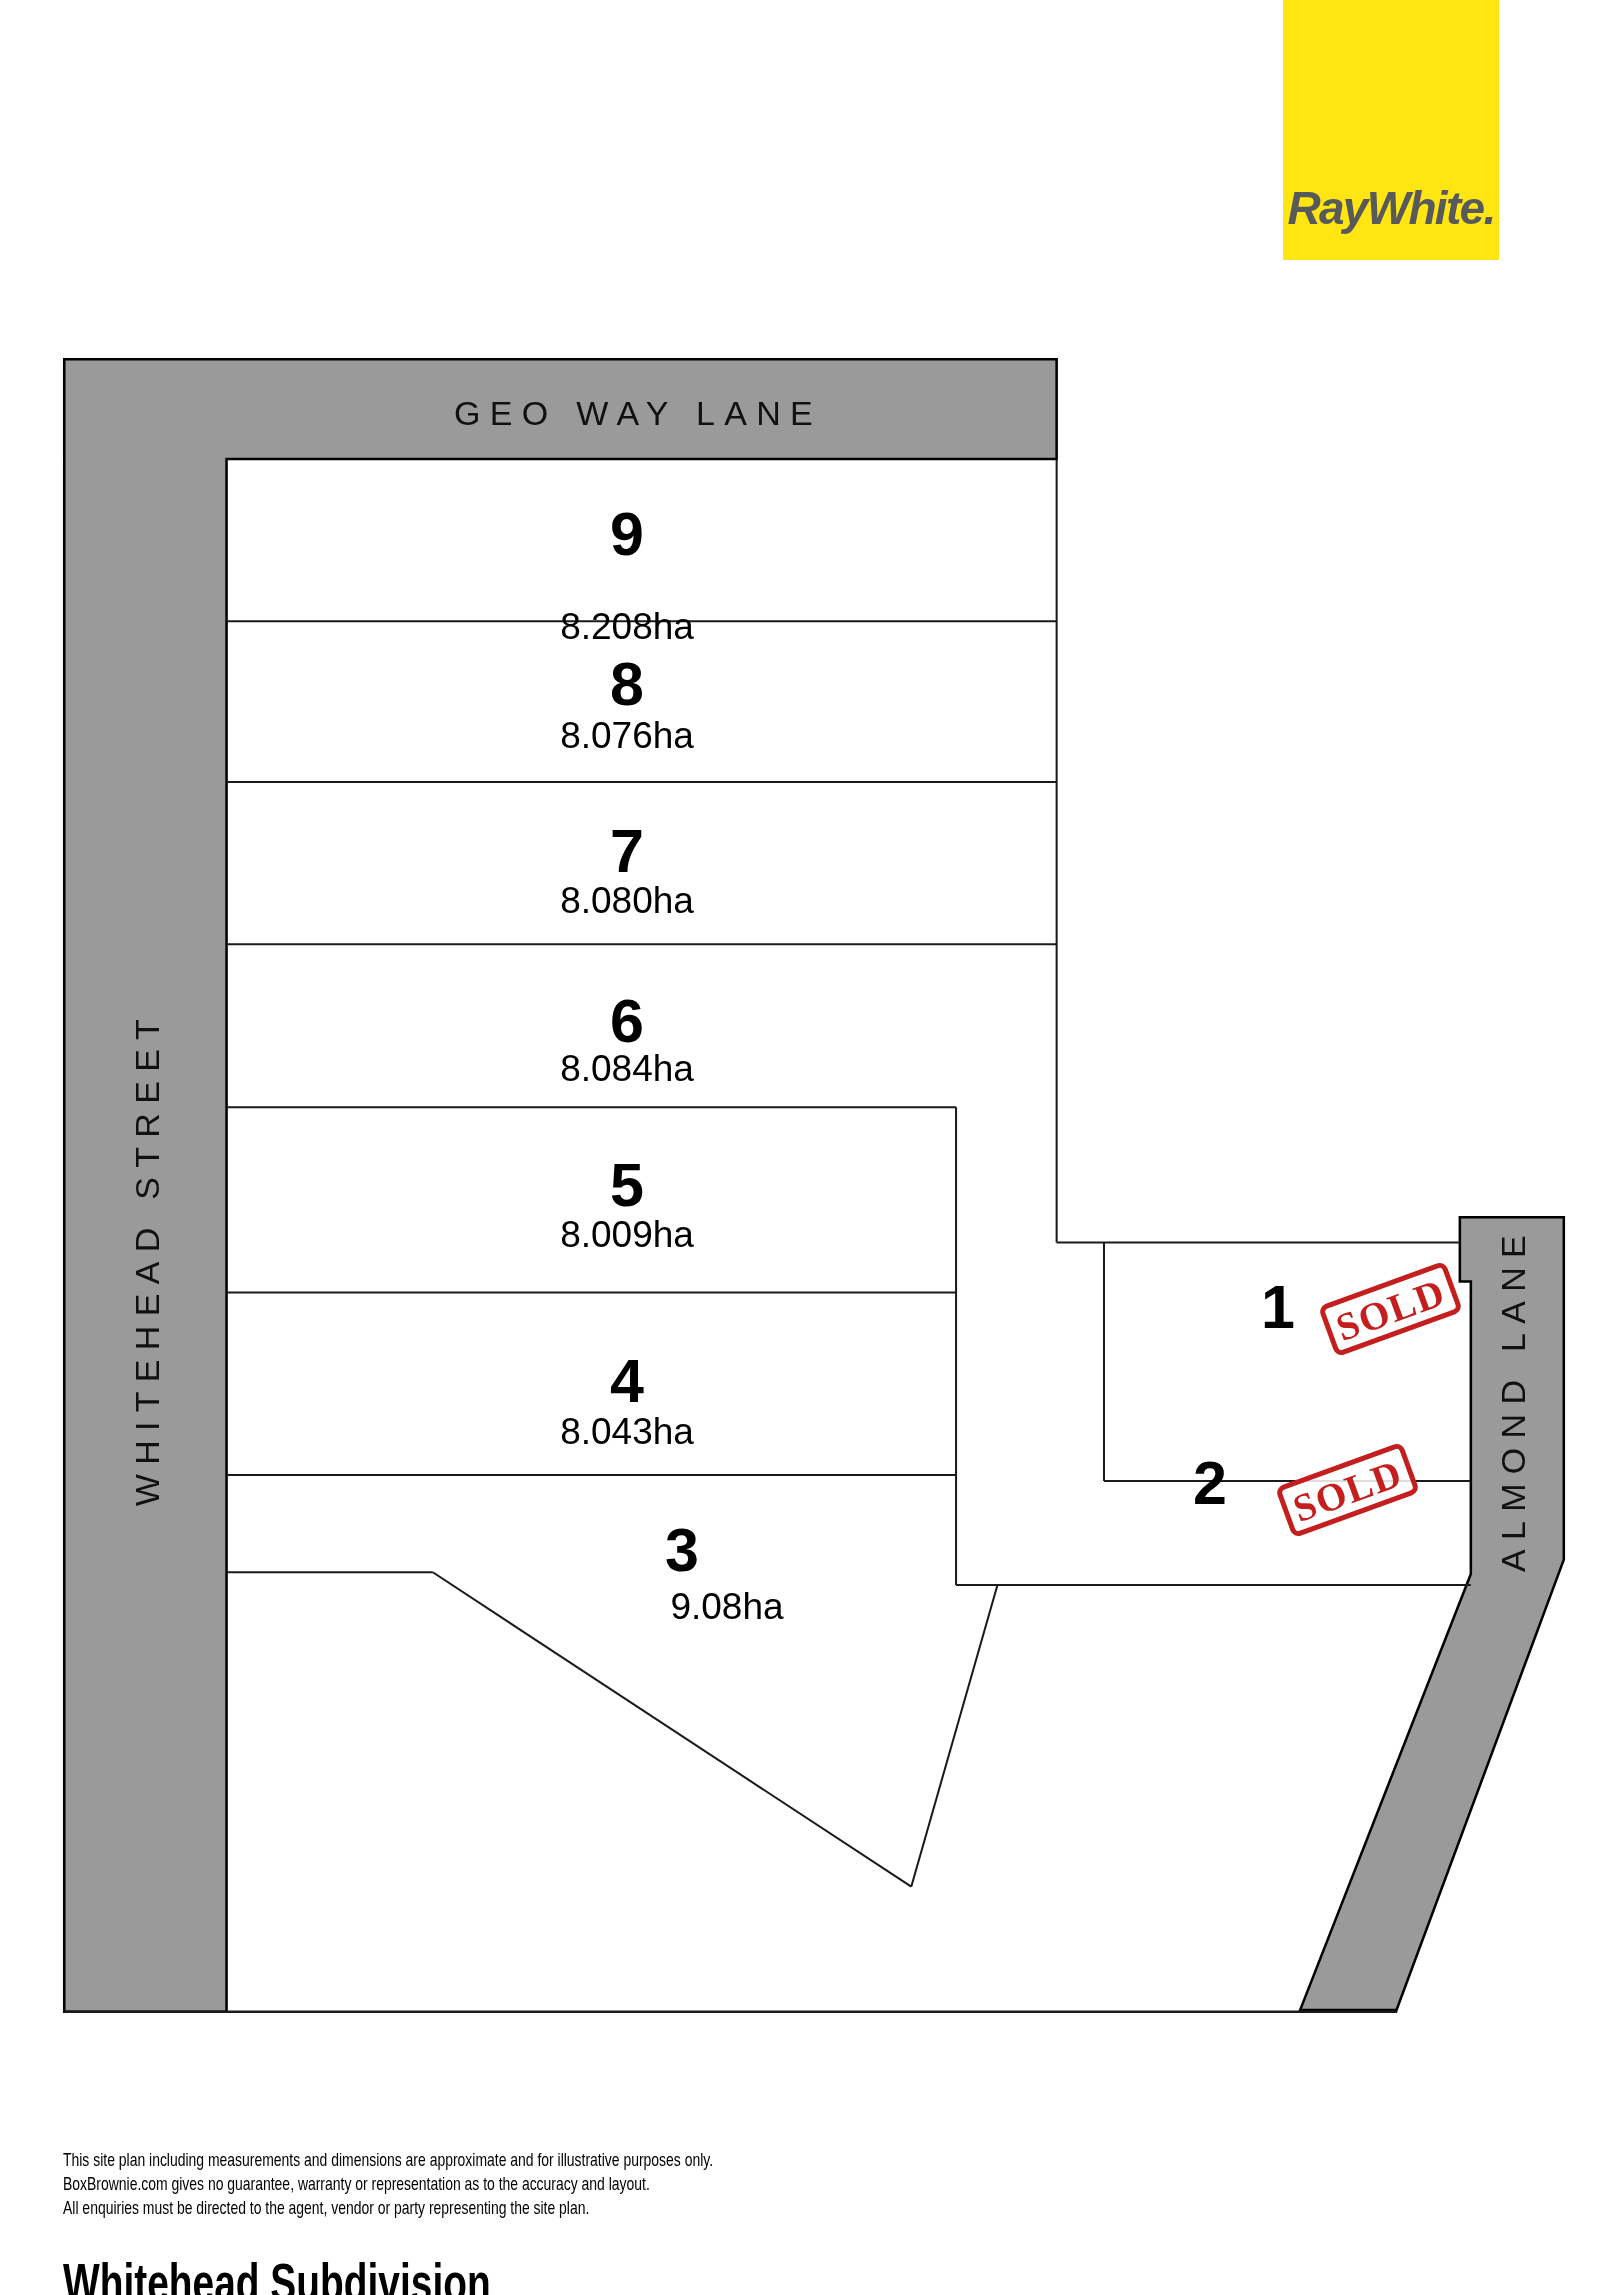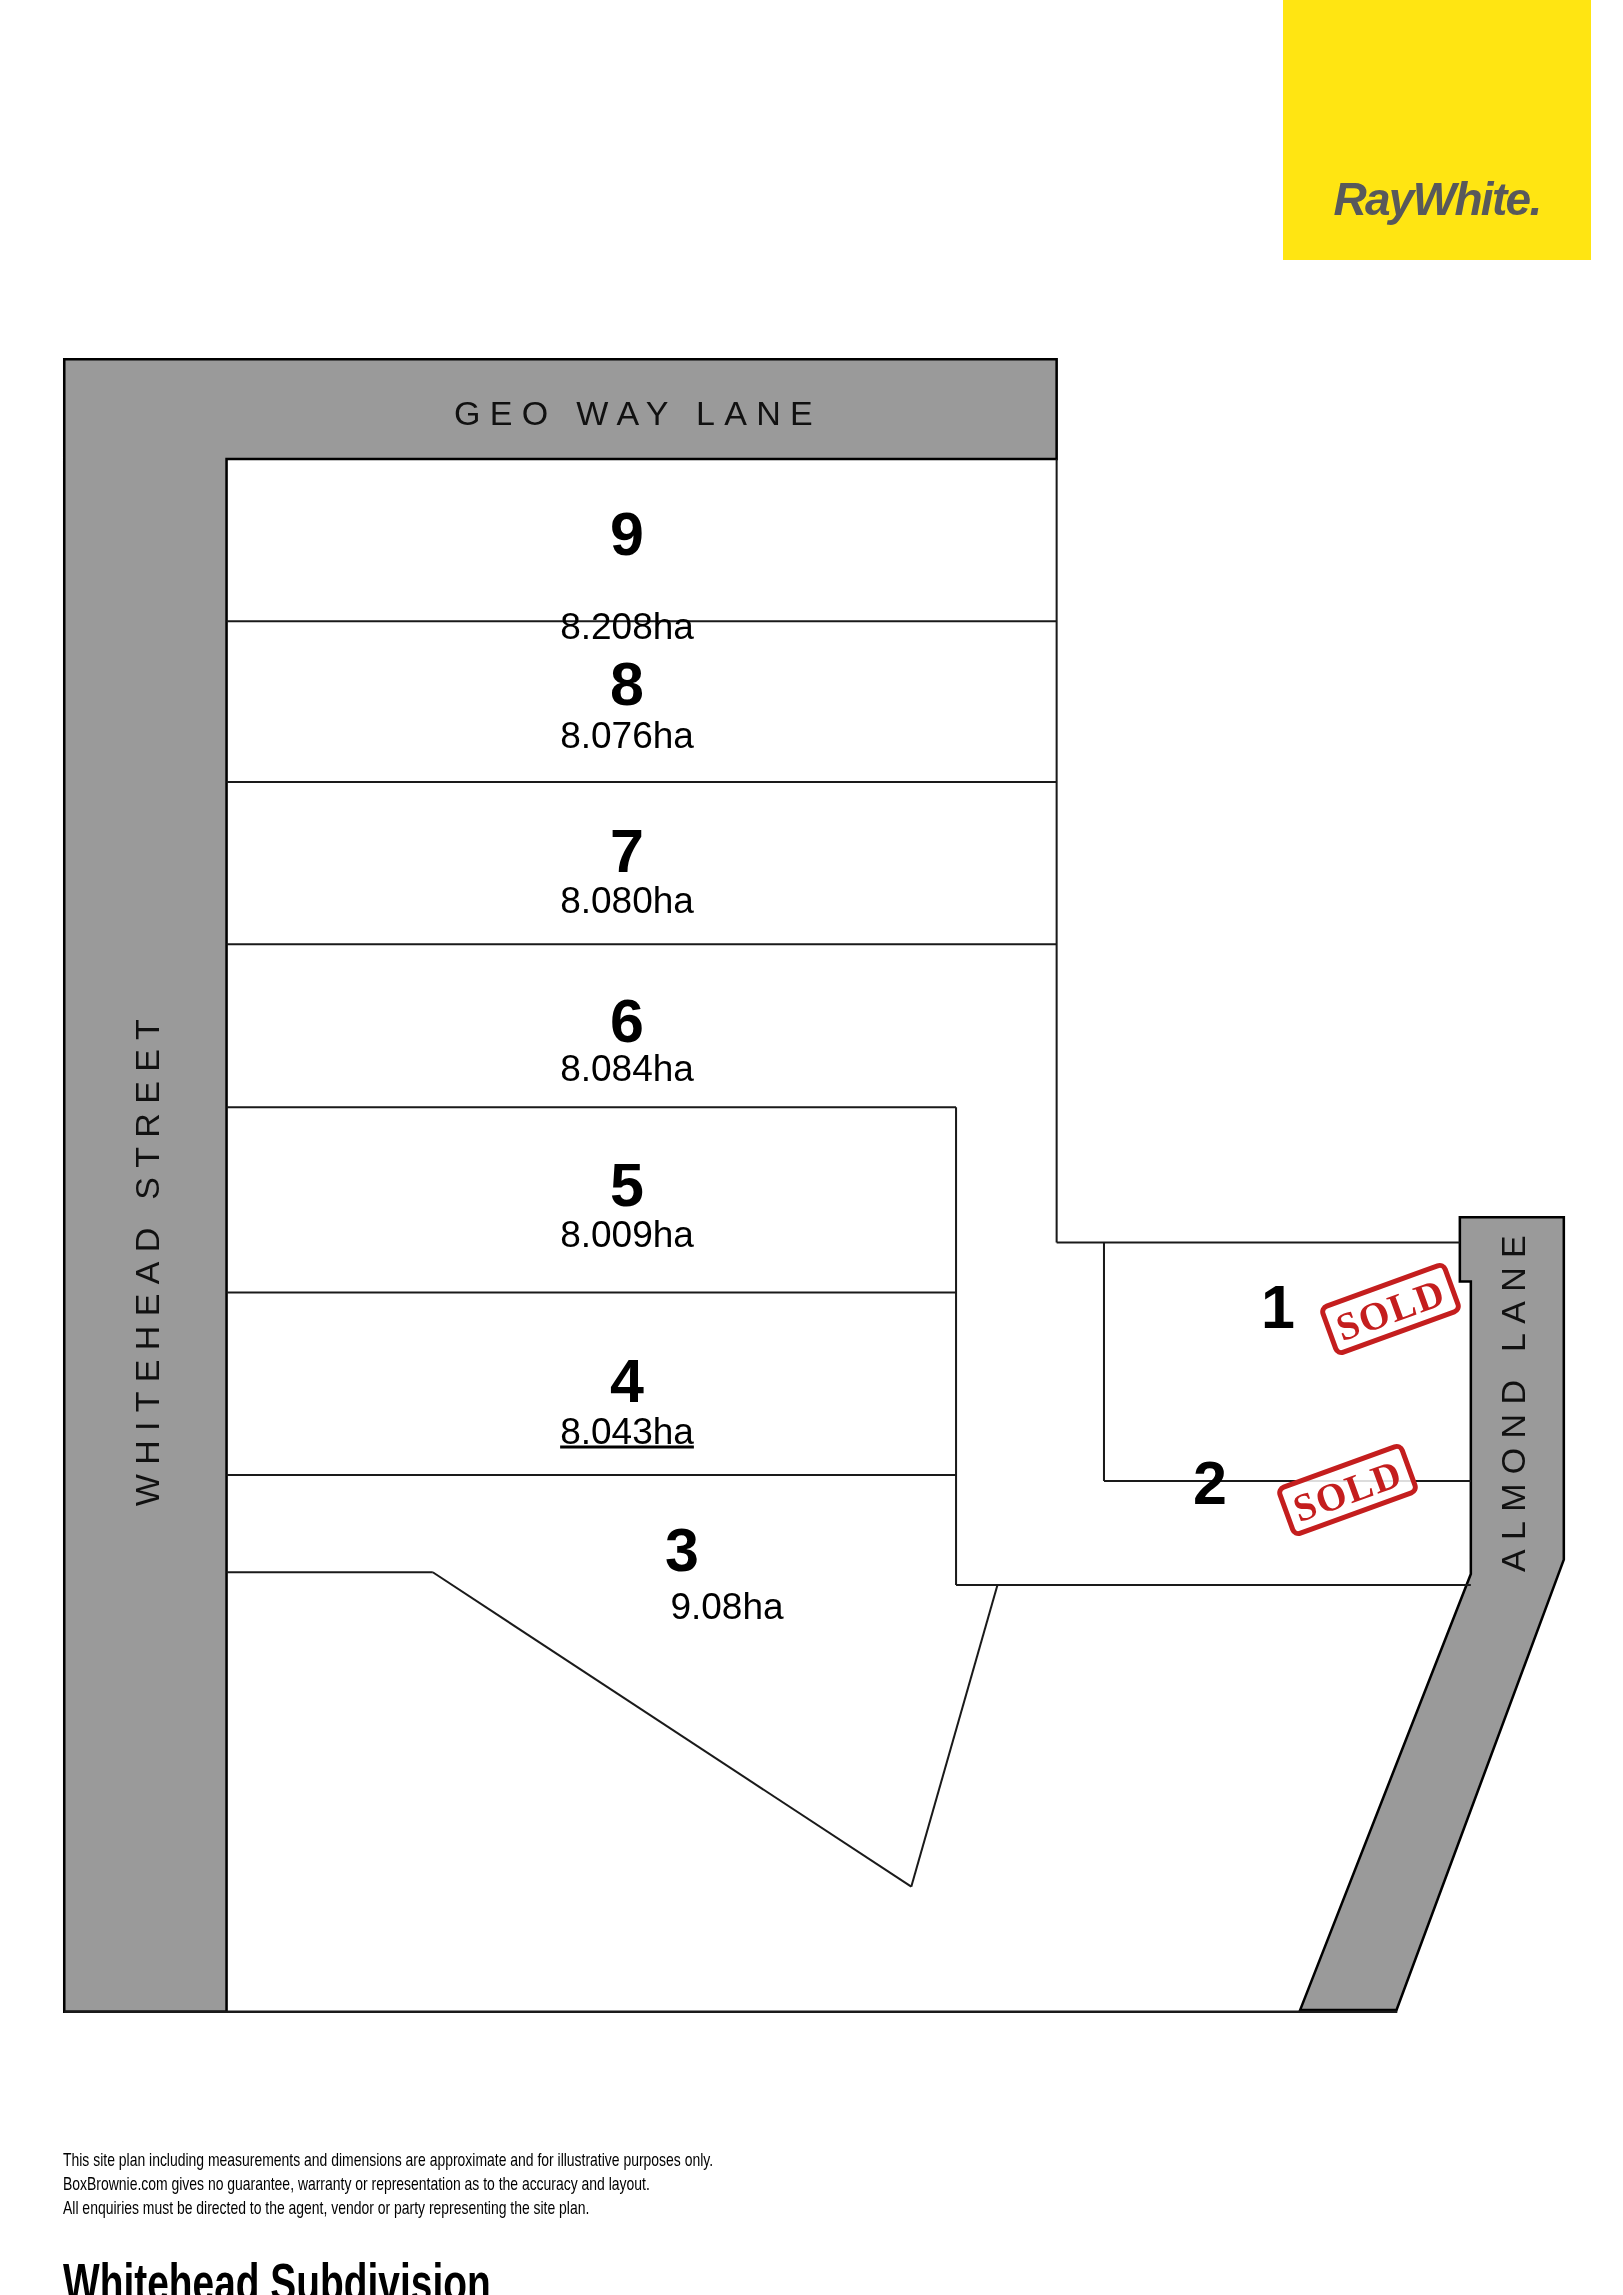--- a/index.html
+++ b/index.html
@@ -10,23 +10,23 @@
     background: #ffffff;
     font-family: "Liberation Sans", sans-serif;
     overflow: hidden;
   }
   #plan-svg { position: absolute; left: 0; top: 0; }
 
   
   .logo-box {
     position: absolute;
     left: 1283px; top: 0px;
-    width: 308px; height: 260px;
+    width: 216px; height: 260px;
     display: flex; align-items: flex-end; justify-content: center;
-    padding-bottom: 34px; box-sizing: border-box;
+    padding-bottom: 25px; box-sizing: border-box;
   }
   .logo-text {
     font-weight: bold; font-style: italic;
     font-size: 46px; letter-spacing: -1.7px;
     white-space: nowrap;
   }
 
   
   .road-name {
     position: absolute;
@@ -124,21 +124,21 @@
   <div class="lot-num" style="left:627px; top:851px;">7</div>
   <div class="lot-area" style="left:627px; top:900px;">8.080ha</div>
 
   <div class="lot-num" style="left:627px; top:1021px;">6</div>
   <div class="lot-area" style="left:627px; top:1068px;">8.084ha</div>
 
   <div class="lot-num" style="left:627px; top:1185px;">5</div>
   <div class="lot-area" style="left:627px; top:1234px;">8.009ha</div>
 
   <div class="lot-num" style="left:627px; top:1381px;">4</div>
-  <div class="lot-area" style="left:627px; top:1431px;text-decoration:underline;">8.043ha</div>
+  <div class="lot-area" style="left:627px; top:1431px;">8.043ha</div>
 
   <div class="lot-num" style="left:682px; top:1550px;">3</div>
   <div class="lot-area" style="left:681px; top:1606px;margin-left:46px;">9.08ha</div>
 
   <div class="lot-num" style="left:1278px; top:1307px;">1</div>
   <div class="stamp" style="left:1386px; top:1304px; color:#C41E1E; border-color:#C41E1E;">SOLD</div>
 
   <div class="lot-num" style="left:1210px; top:1483px;">2</div>
   <div class="stamp" style="left:1343px; top:1485px; color:#C41E1E; border-color:#C41E1E;">SOLD</div>
 

